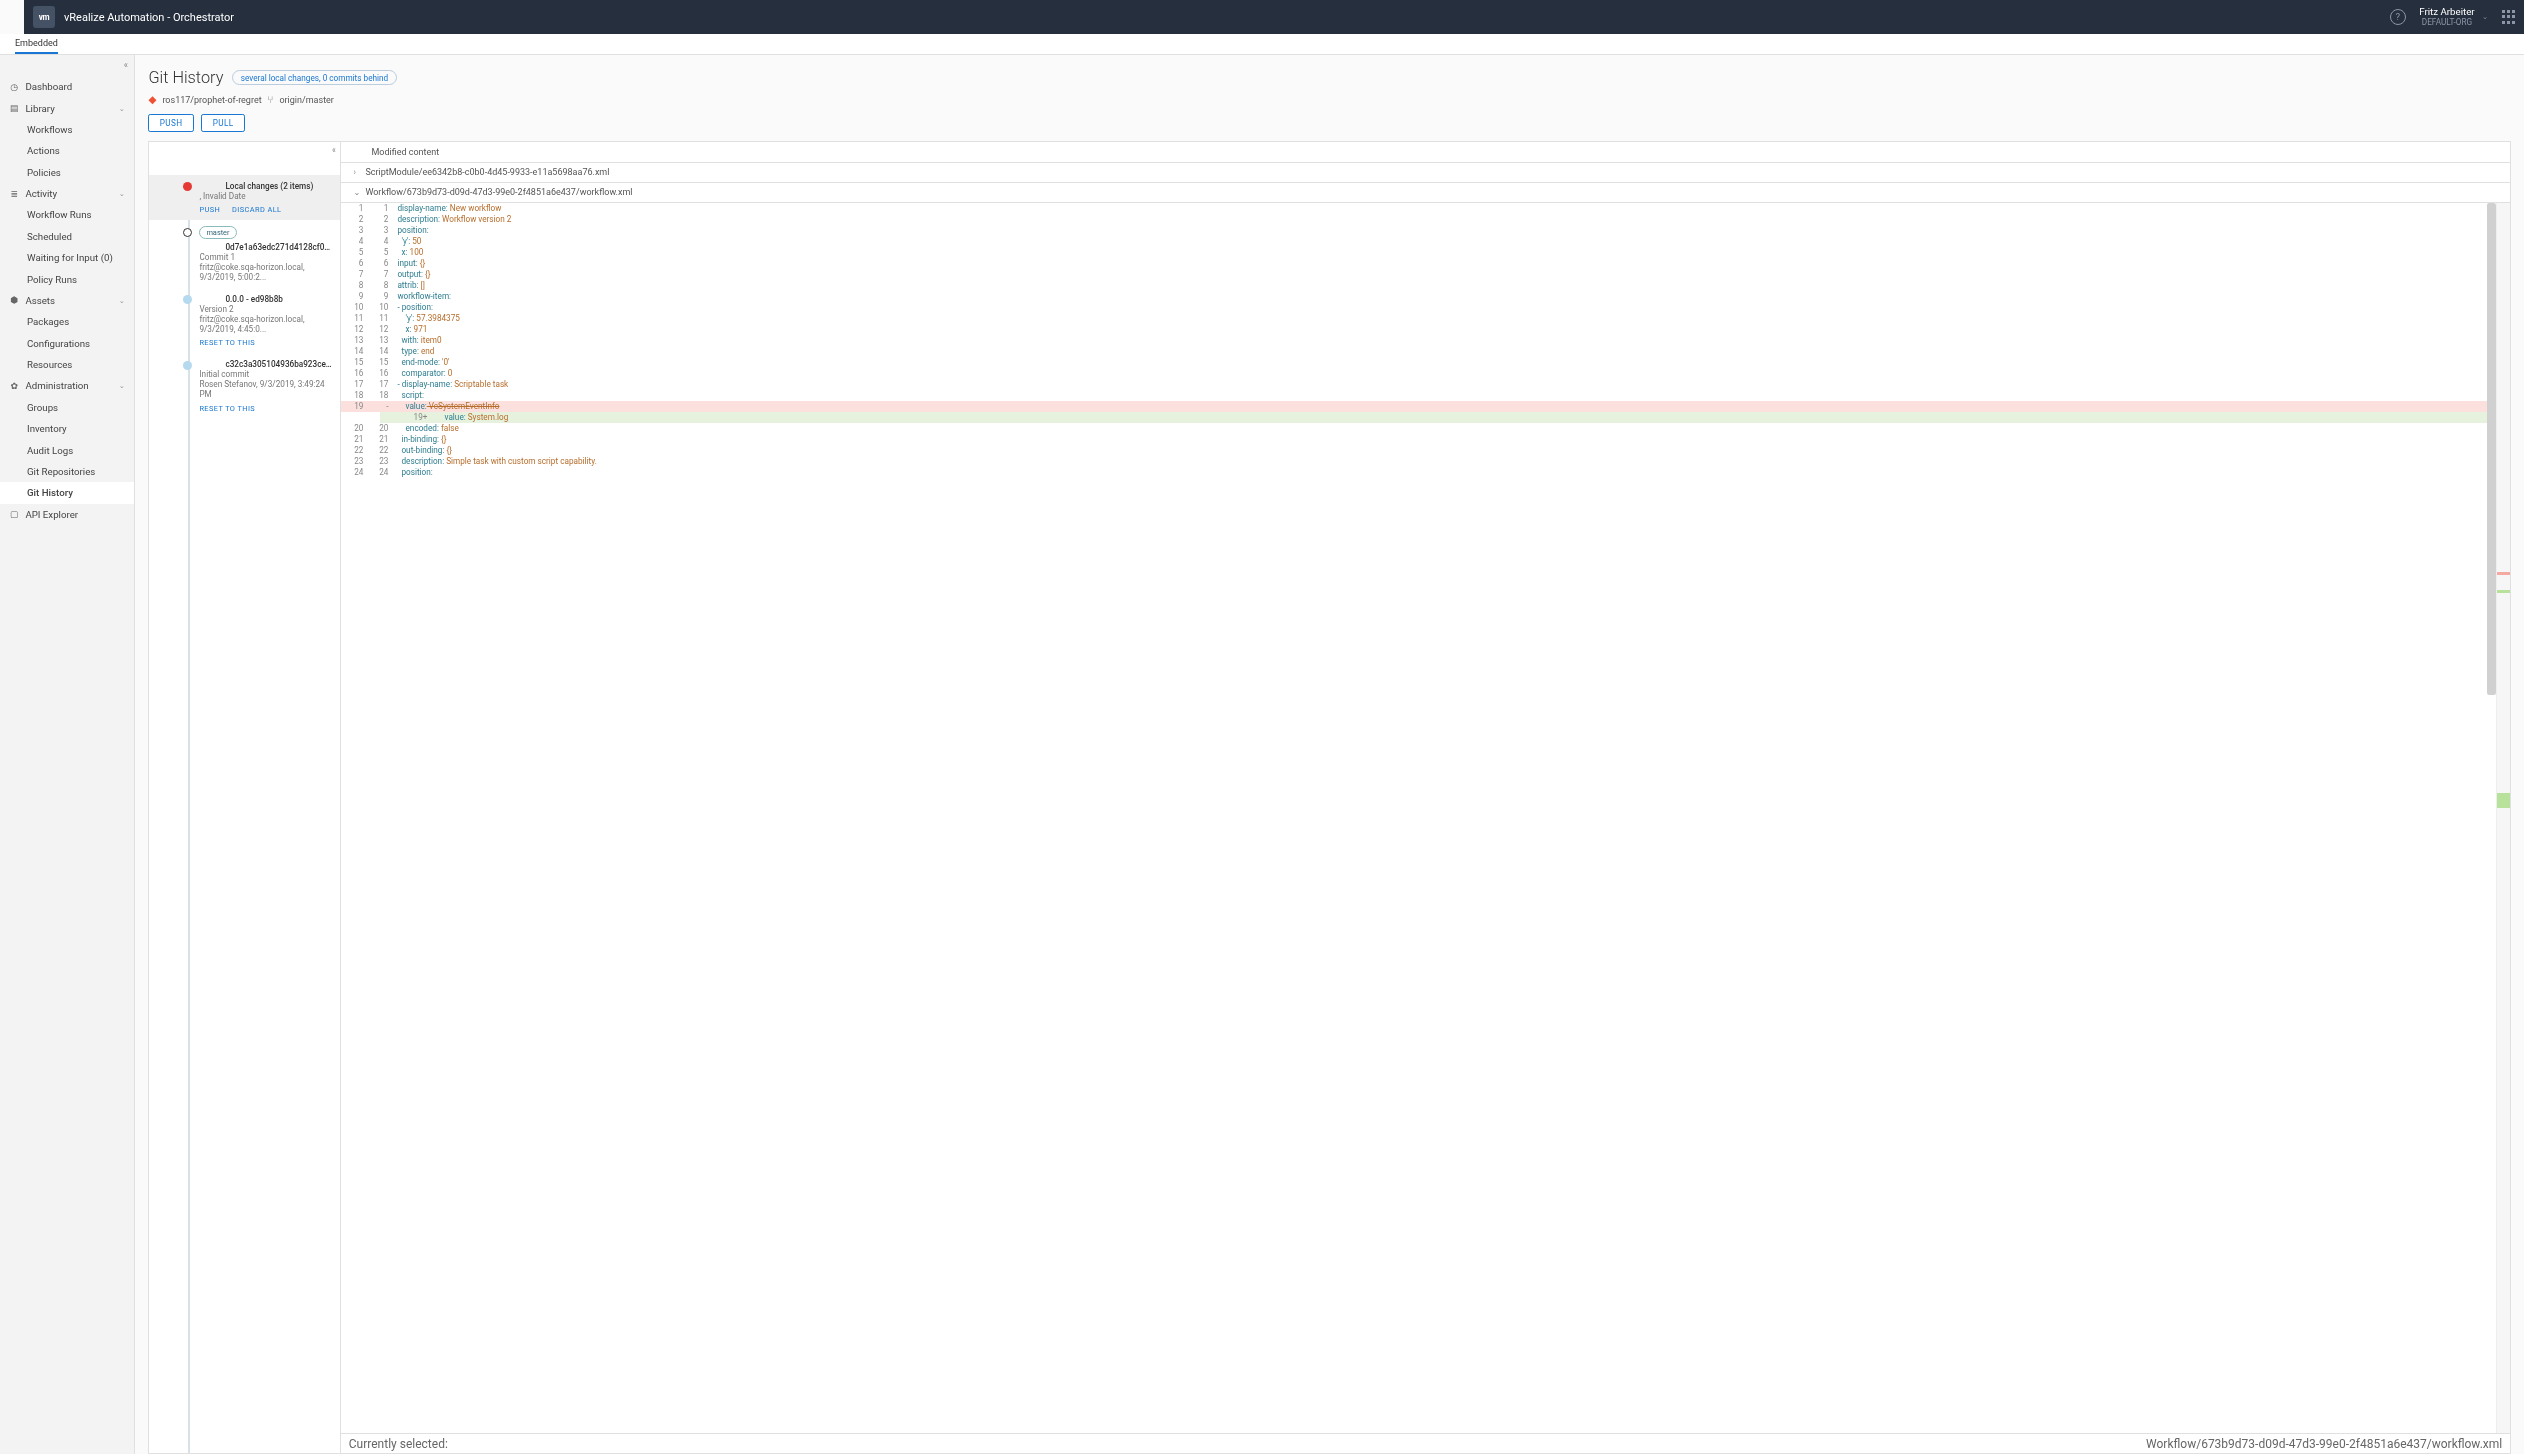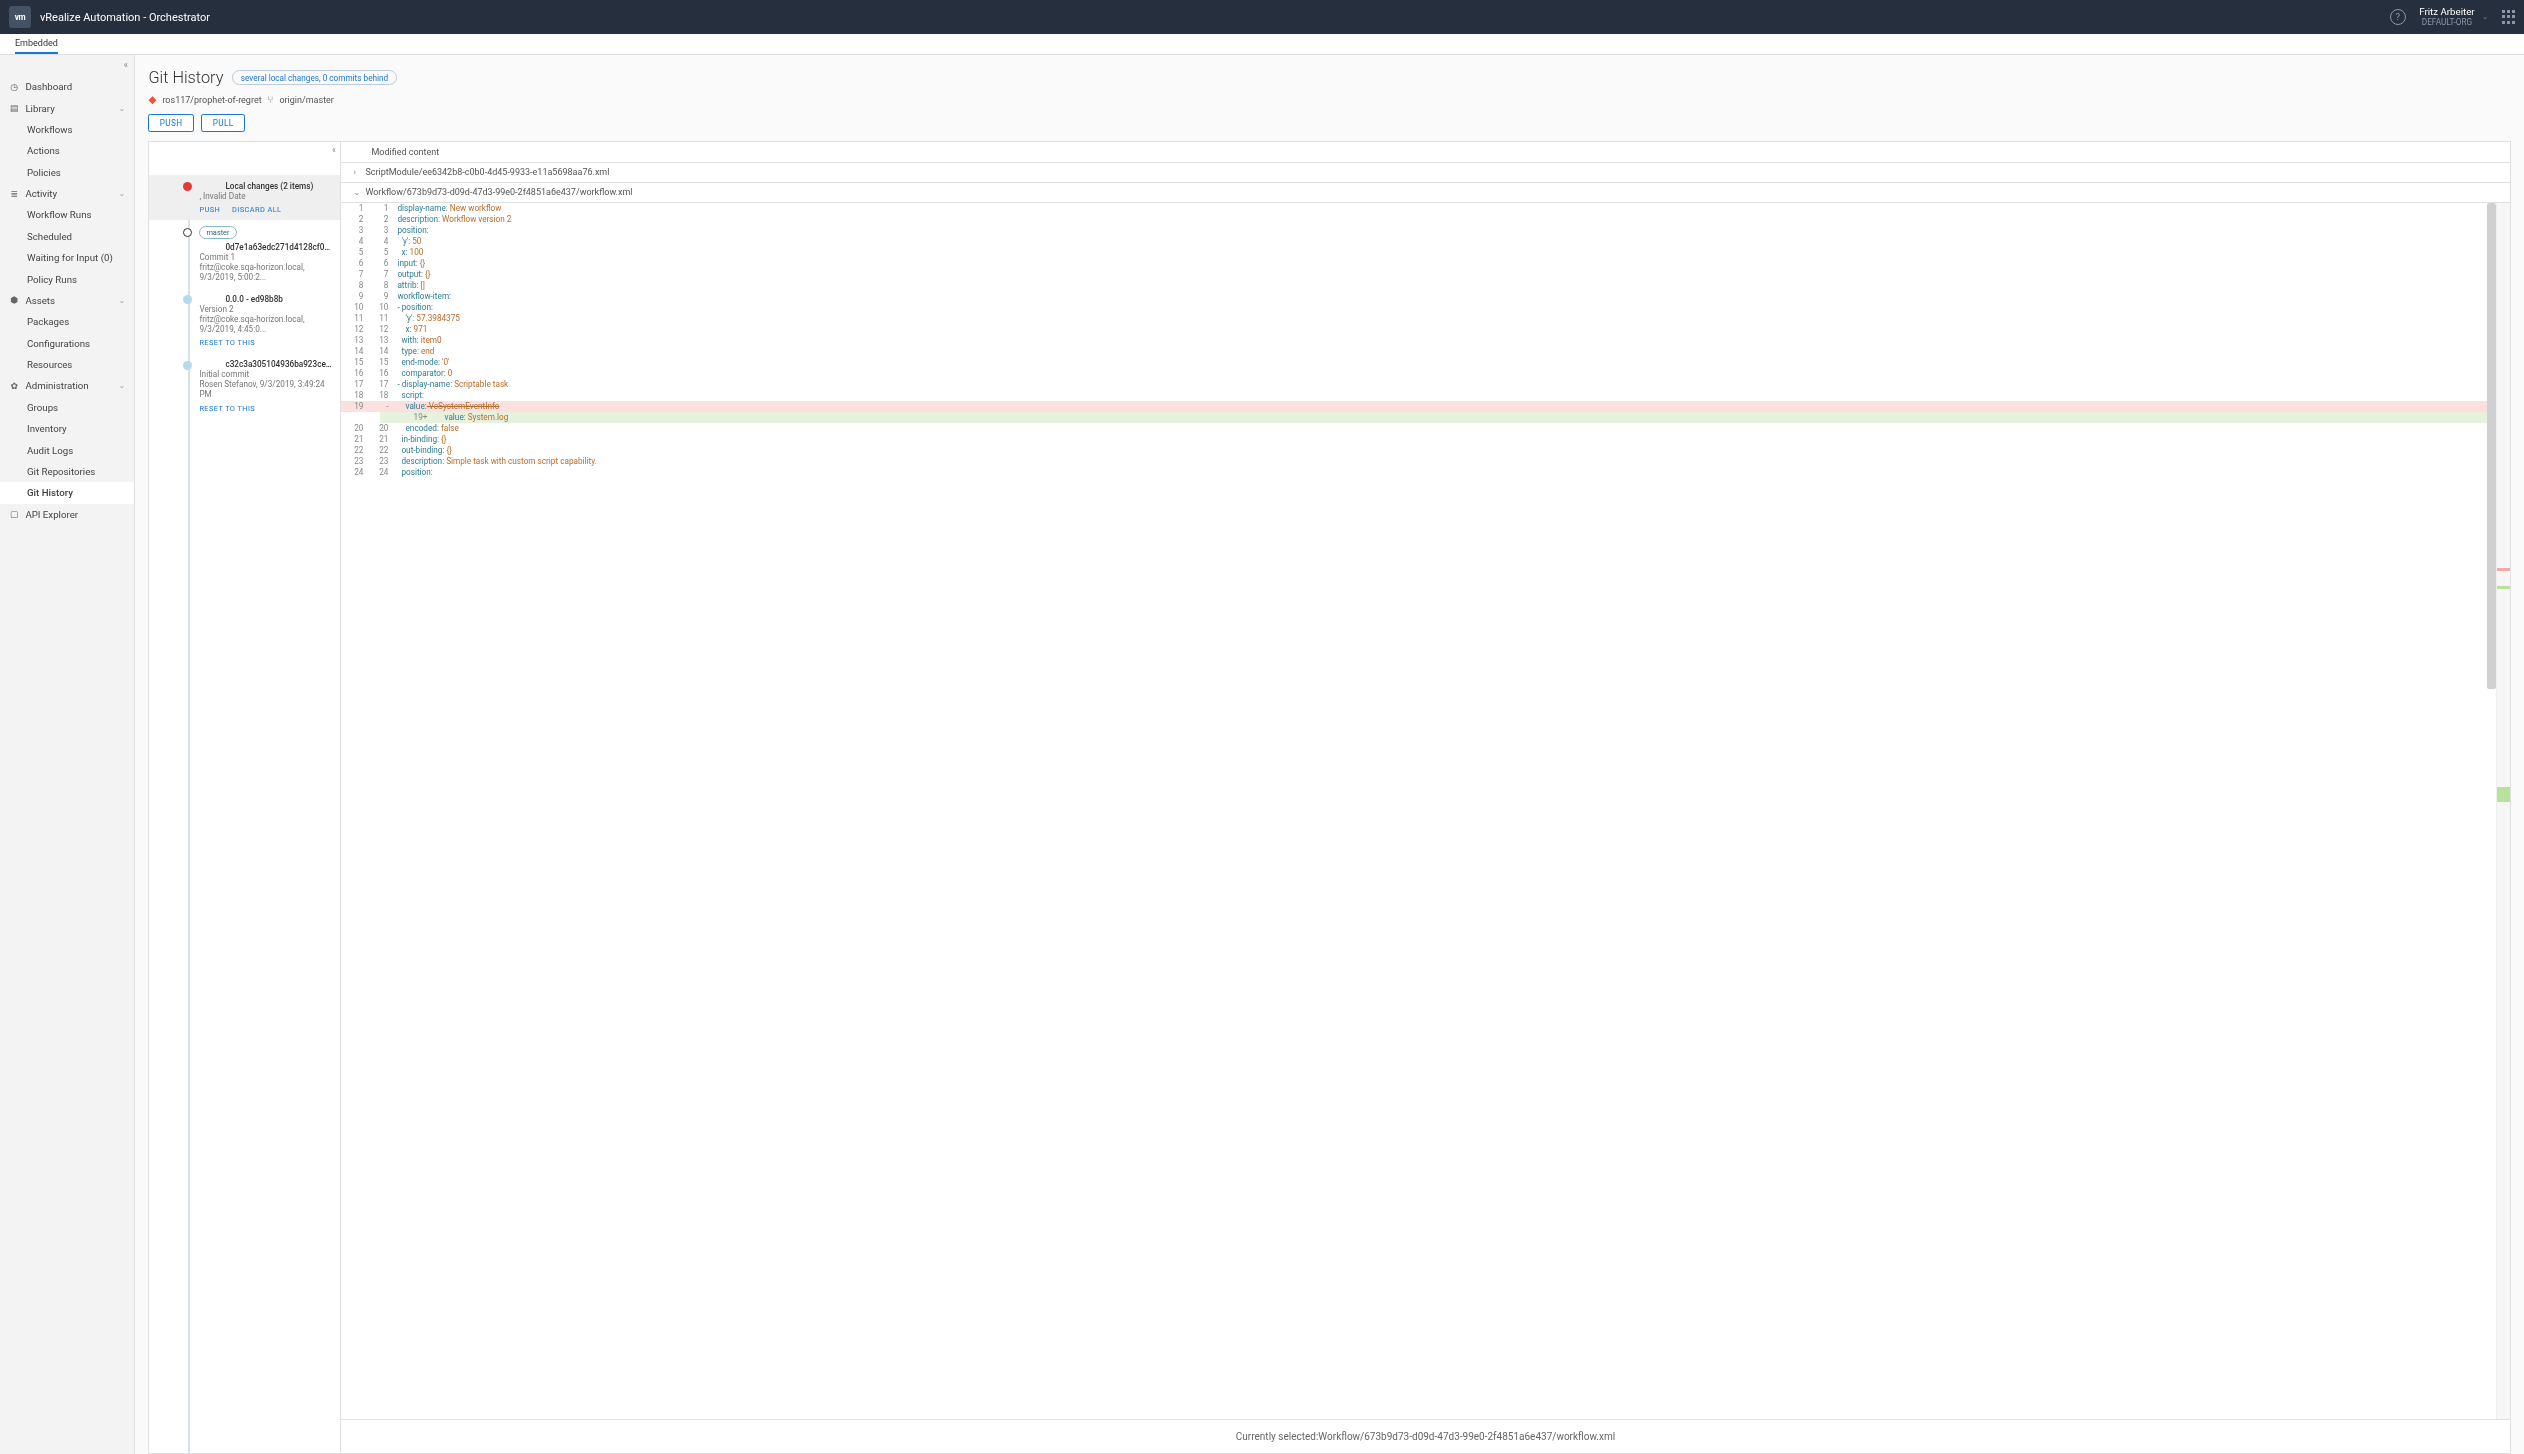--- a/index.html
+++ b/index.html
@@ -1,20 +1,20 @@
 <!DOCTYPE html>
 <html style="font-size:12px"><head>
 <meta charset="utf-8">
 <style>
 * { box-sizing: border-box; margin: 0; padding: 0; font-family: -apple-system, BlinkMacSystemFont, "Segoe UI", Roboto, Helvetica, Arial, sans-serif; }
 html, body { width: 100%; height: 100%; overflow: hidden; }
 body { background: #fafafa; }
 
 
-.topbar { height: 34px; background: #262f3d; color: #fff; display: flex; align-items: center; padding: 4px 9px; }
+.topbar { height: 34px; background: #262f3d; color: #fff; display: flex; align-items: center; padding: 4px 9px; margin-left: 24px; }
 .vm-logo { width: 22px; height: 22px; background: #455266; border-radius: 3px; display: flex; align-items: center; justify-content: center; font-size: 8.2px; font-weight: bold; letter-spacing: -0.4px; }
 .product-title { margin-left: 9px; font-size: 11px; font-weight: 400; }
 .topbar-spacer { flex: 1; }
 .help-icon { width: 16.3px; height: 16.3px; border: 1.1px solid #8a96a8; border-radius: 50%; display: flex; align-items: center; justify-content: center; font-size: 9.7px; color: #8a96a8; margin-right: 13.4px; cursor: pointer; }
 .user-block { text-align: right; line-height: 1.2; margin-right: 13.4px; cursor: pointer; display: flex; align-items: center; }
 .user-text { display: flex; flex-direction: column; align-items: center; }
 .user-name { font-size: 9.7px; }
 .user-org { font-size: 8.2px; color: #8a96a8; }
 .chevron-down { margin-left: 7.4px; font-size: 7.4px; color: #8a96a8; }
 .apps-grid { width: 13.4px; height: 13.4px; display: grid; grid-template-columns: repeat(3,3px); grid-template-rows: repeat(3,3px); gap: 2.2px; cursor: pointer; }
@@ -79,21 +79,21 @@
 .code .v { color: #b76d2b; }
 .diff-line.del { background: #fbe0de; }
 .diff-line.del .token-strike { text-decoration: line-through; }
 .diff-line.add { background: #e6f2dd; margin-left: 39px; }
 .minimap { position: absolute; right: 0; top: 0; bottom: 0; width: 13.4px; background: #f6f6f6; border-left: 0.7px solid #eee; }
 .mm-scroll { position: absolute; right: 13.4px; top: 0; width: 9px; height: 40%; background: #d0d0d0; border-radius: 2.2px; }
 .mm-mark { position: absolute; right: 0; left: 0; height: 3px; }
 .mm-del { background: #f5a9a3; }
 .mm-add { background: #b8e29b; }
 
-.statusbar { height: 34px; border-top: 0.7px solid #e0e0e0; display: flex; align-items: center; justify-content: center; padding: 0 7.4px; font-size: 10px; color: #666; background: #fff; }
+.statusbar { height: 20px; border-top: 0.7px solid #e0e0e0; display: flex; align-items: center; justify-content: space-between; padding: 0 7.4px; font-size: 12px; color: #666; background: #fff; }
 </style>
 </head>
 <body>
 
 <div class="topbar">
   <div class="vm-logo">vm</div>
   <div class="product-title">vRealize Automation - Orchestrator</div>
   <div class="topbar-spacer"></div>
   <div class="help-icon">?</div>
   <div class="user-block">

